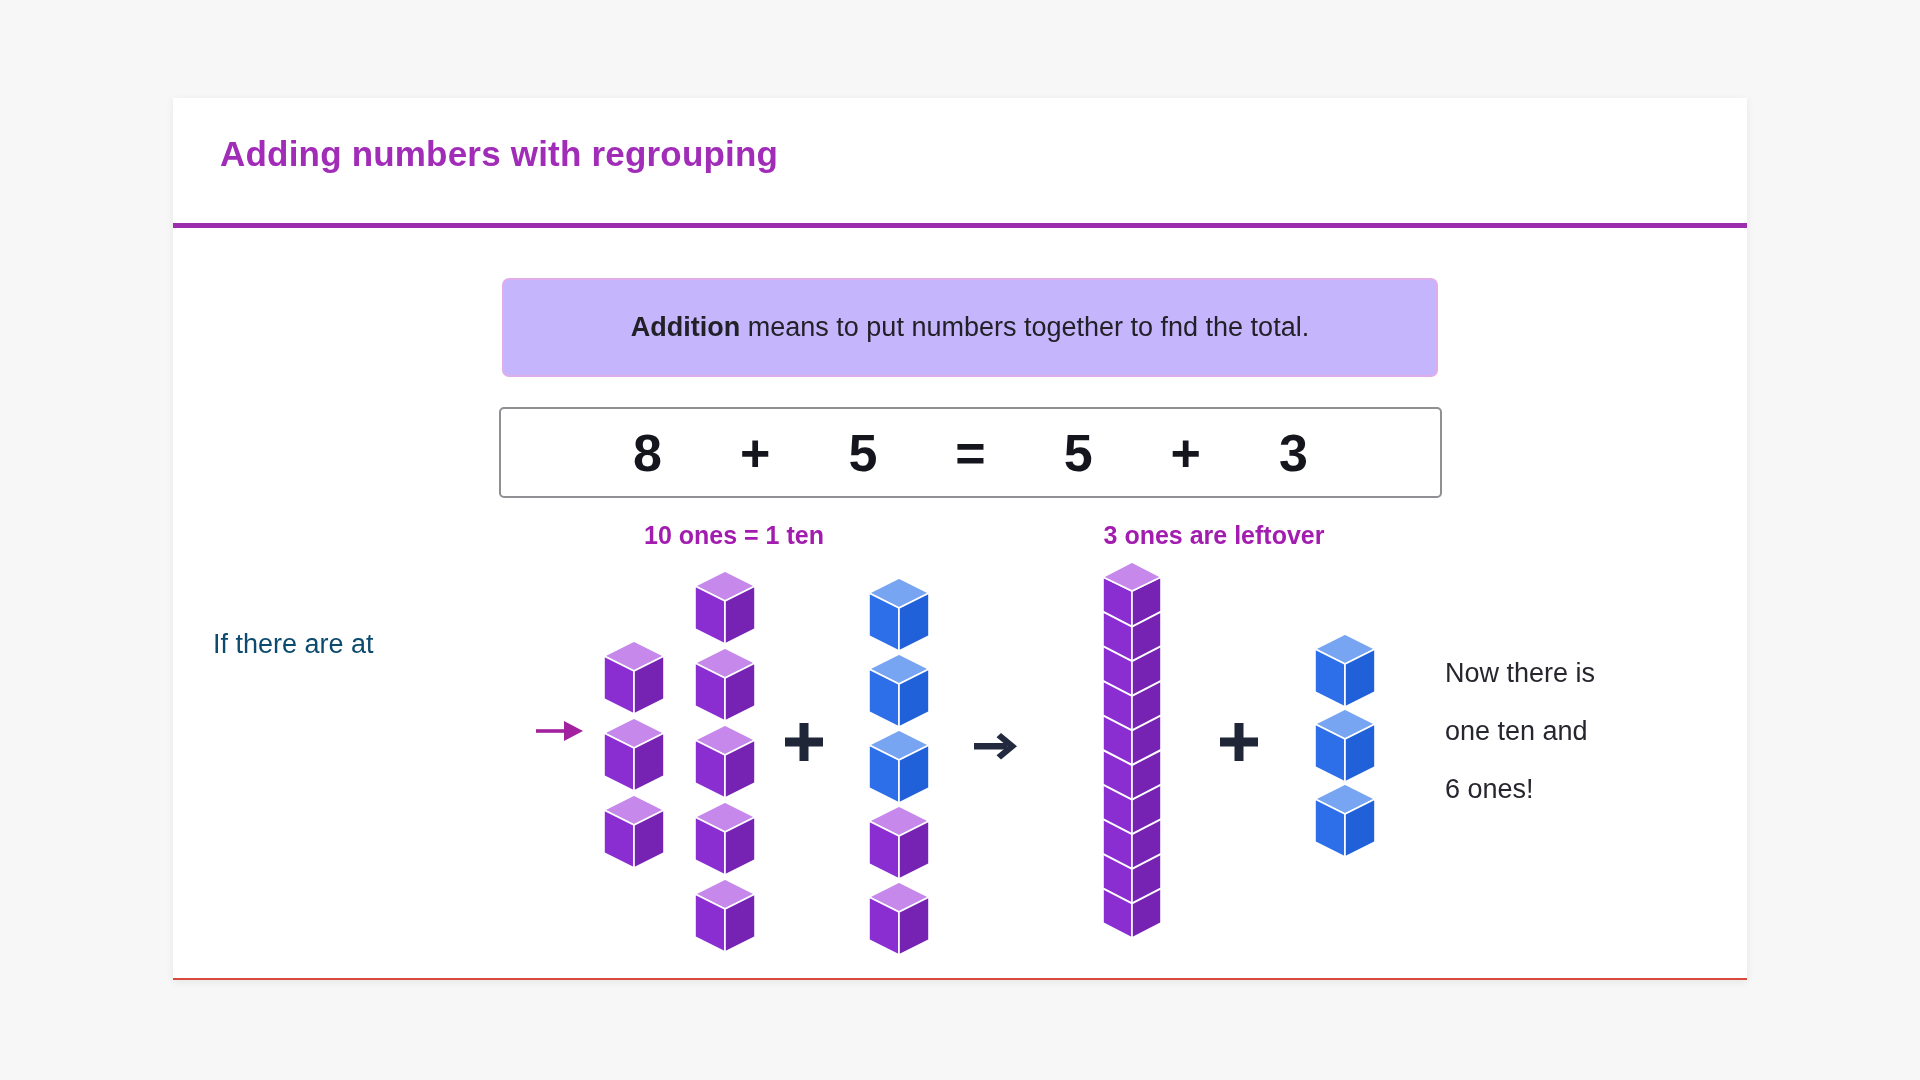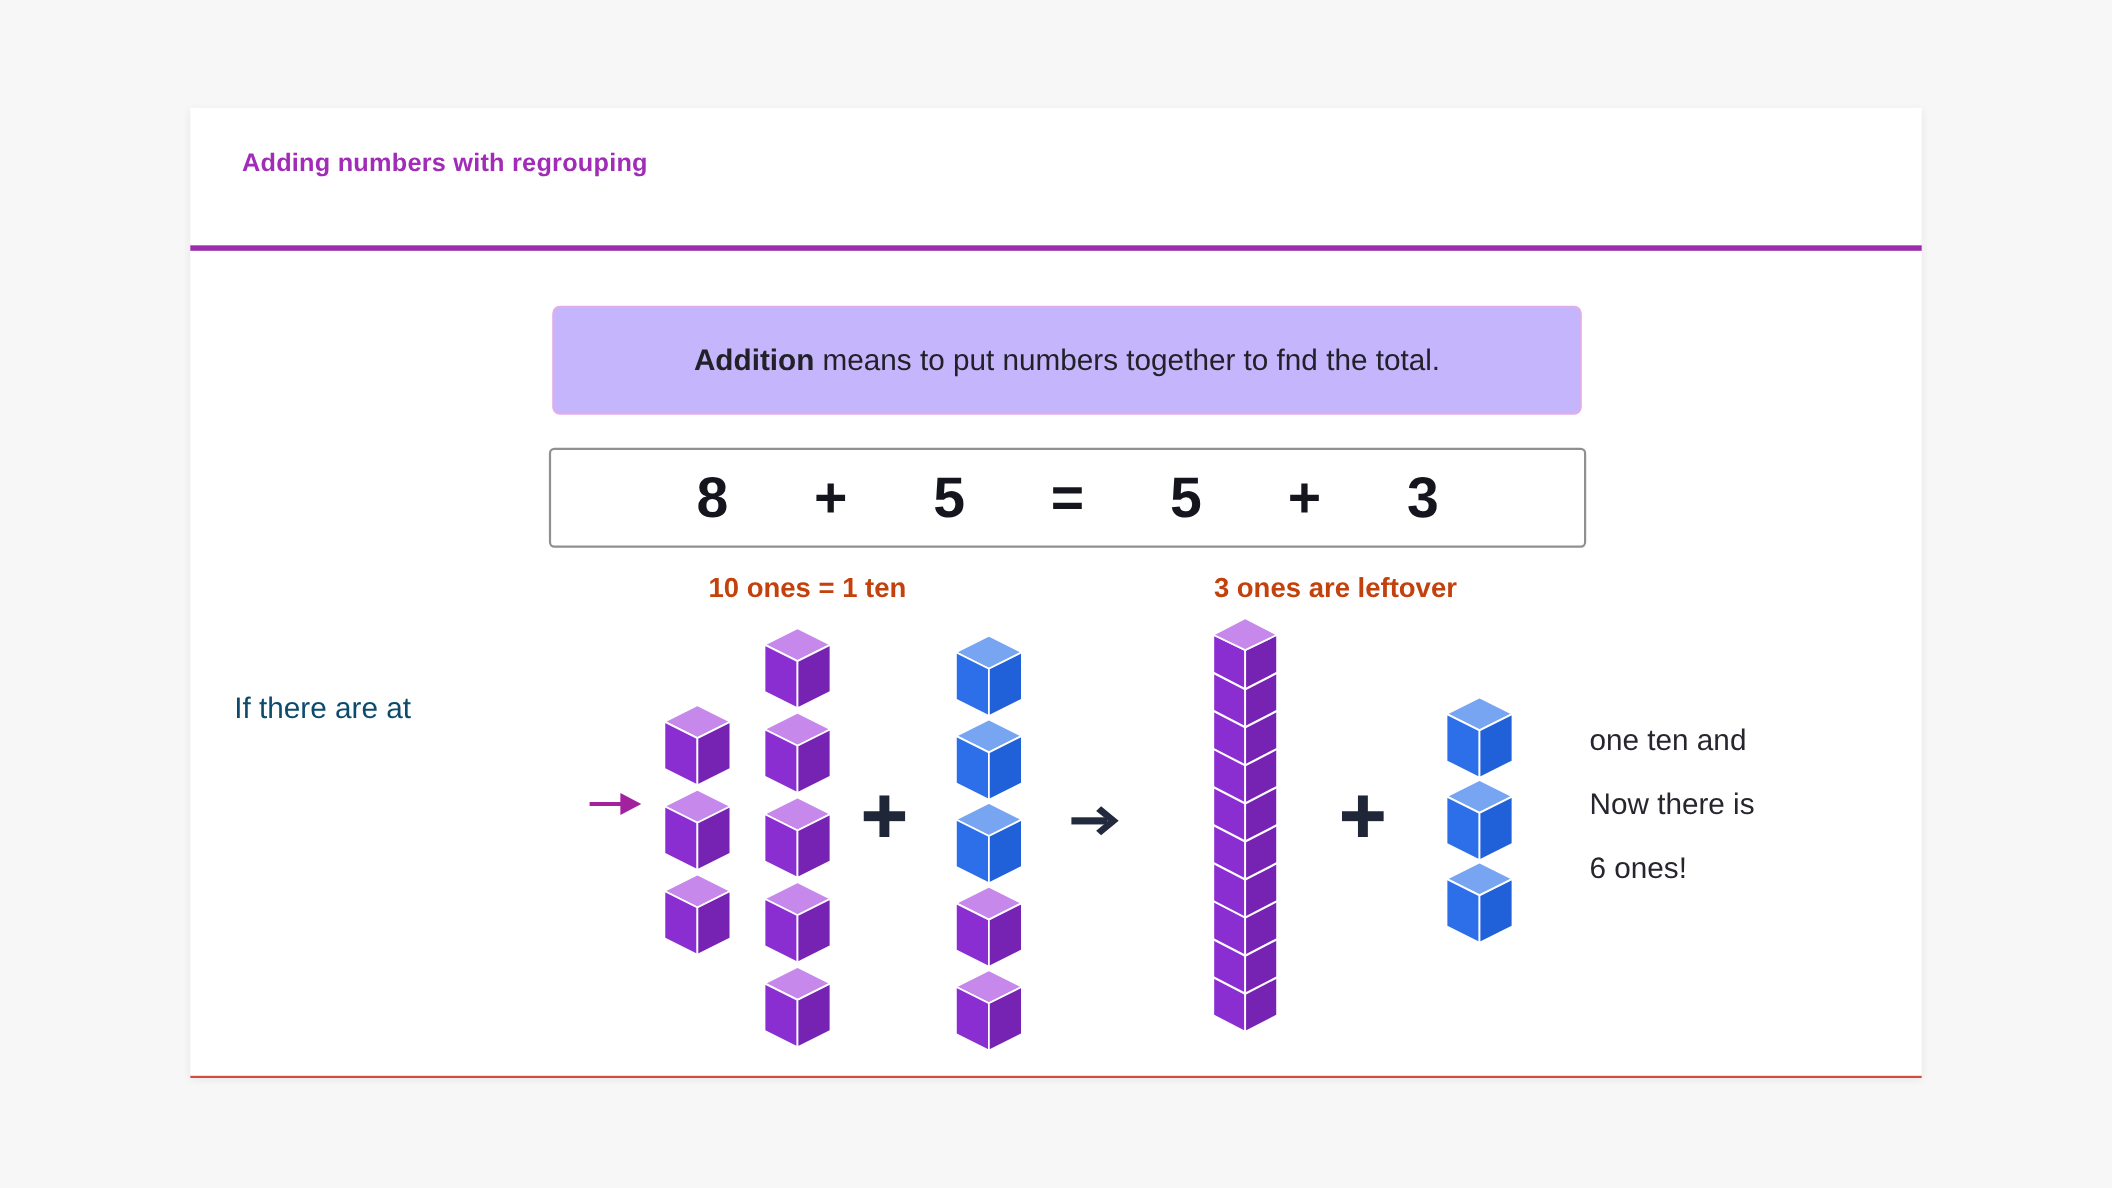--- a/index.html
+++ b/index.html
@@ -18,21 +18,21 @@
   .card {
     position: absolute;
     left: 173px; top: 98px;
     width: 1574px; height: 882px;
     background: #ffffff;
     box-shadow: 0 2px 8px rgba(0,0,0,0.07);
   }
   .page-title {
     position: absolute;
     left: 47px; top: 36px;
-    font-size: 23px;
+    font-size: 35px;
     font-weight: bold;
     letter-spacing: 0.2px;
     color: #a12cb8;
   }
   .title-divider {
     position: absolute;
     left: 0; top: 125px;
     width: 100%; height: 5px;
     background: #9c2dad;
   }
@@ -64,21 +64,21 @@
     font-size: 52px;
     font-weight: bold;
     color: #15151d;
   }
   .group-label {
     position: absolute;
     top: 423px;
     transform: translateX(-50%);
     font-size: 25px;
     font-weight: bold;
-    color: #c2410c;
+    color: #a21caf;
     white-space: nowrap;
   }
   .label-ten { left: 561px; }
   .label-leftover { left: 1041px; }
   .side-note {
     position: absolute;
     left: 40px; top: 518px;
     width: 305px;
     text-align: left;
     font-size: 27px;
@@ -248,20 +248,20 @@
           <polyline points="3,190 32,205 61,190" fill="none" stroke="#fff" stroke-width="2"></polyline>
           <polyline points="3,224.60000000000002 32,239.60000000000002 61,224.60000000000002" fill="none" stroke="#fff" stroke-width="2"></polyline>
           <polyline points="3,259.20000000000005 32,274.20000000000005 61,259.20000000000005" fill="none" stroke="#fff" stroke-width="2"></polyline>
           <polyline points="3,293.8 32,308.8 61,293.8" fill="none" stroke="#fff" stroke-width="2"></polyline>
           <polyline points="3,328.40000000000003 32,343.40000000000003 61,328.40000000000003" fill="none" stroke="#fff" stroke-width="2"></polyline>
   <polygon points="32,2 61,17 32,31 3,17" fill="#c688ea" stroke="#fff" stroke-width="1.6"></polygon>
 </svg>
       </div>
 
     <div class="result-note">
+      <p>Now there is</p>
       <p>one ten and</p>
-      <p>Now there is</p>
       <p>6 ones!</p>
     </div>
 
     <div class="abs" style="left:0; bottom:0; width:100%; height:2px; background:#d84a3c;"></div>
   </div>
 </div>
 
 </body></html>

